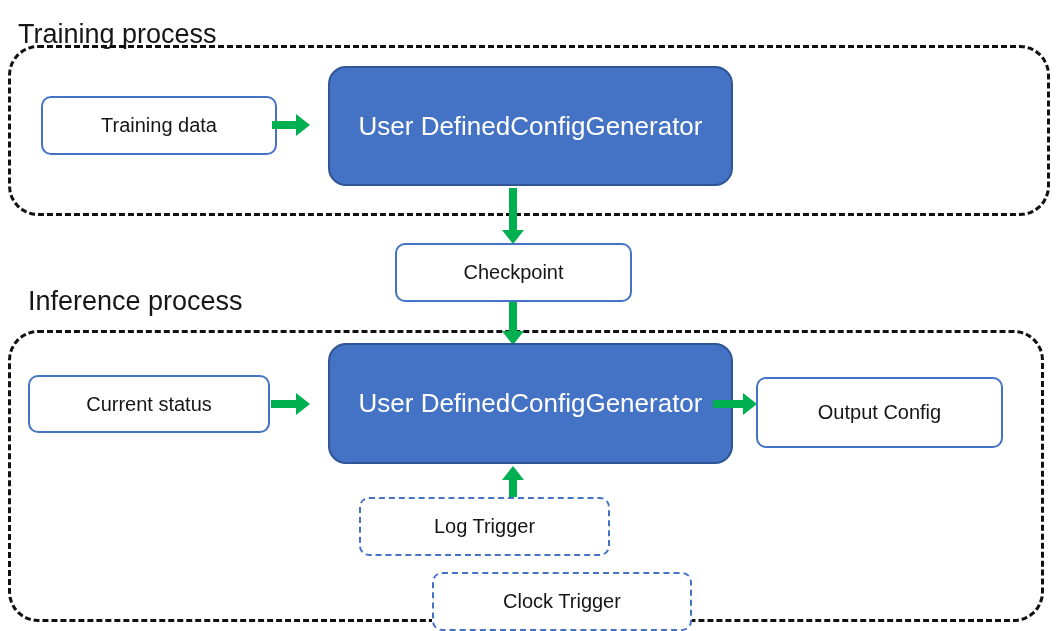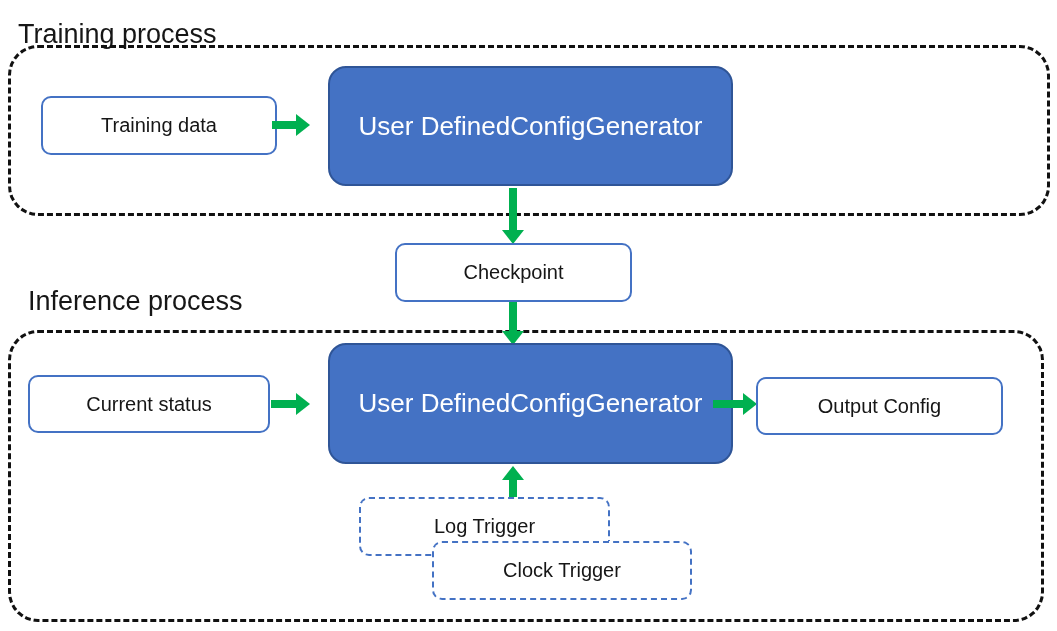--- a/index.html
+++ b/index.html
@@ -99,30 +99,30 @@
   <div class="arrow h" style="left:271px; top:393px; width:39px; height:22px;">
     <div class="shaft"></div>
     <div class="head"></div>
   </div>
 
   <div class="arrow h" style="left:713px; top:393px; width:44px; height:22px;">
     <div class="shaft"></div>
     <div class="head"></div>
   </div>
 
-  <div class="node white" style="left:756px; top:377px; width:247px; height:58px;">
+  <div class="node white" style="left:756px; top:377px; width:247px; height:71px;">
     <span>Output Config</span>
   </div>
 
   <div class="arrow v-up" style="left:502px; top:466px; width:22px; height:32px;">
     <div class="shaft"></div>
     <div class="head"></div>
   </div>
 
   <div class="node trigger" style="left:359px; top:497px; width:251px; height:59px;">
     <span>Log Trigger</span>
   </div>
 
-  <div class="node trigger" style="left:432px; top:541px; width:260px; height:59px;">
+  <div class="node trigger" style="left:432px; top:572px; width:260px; height:59px;">
     <span>Clock Trigger</span>
   </div>
 
 </div>
 
 </body></html>

